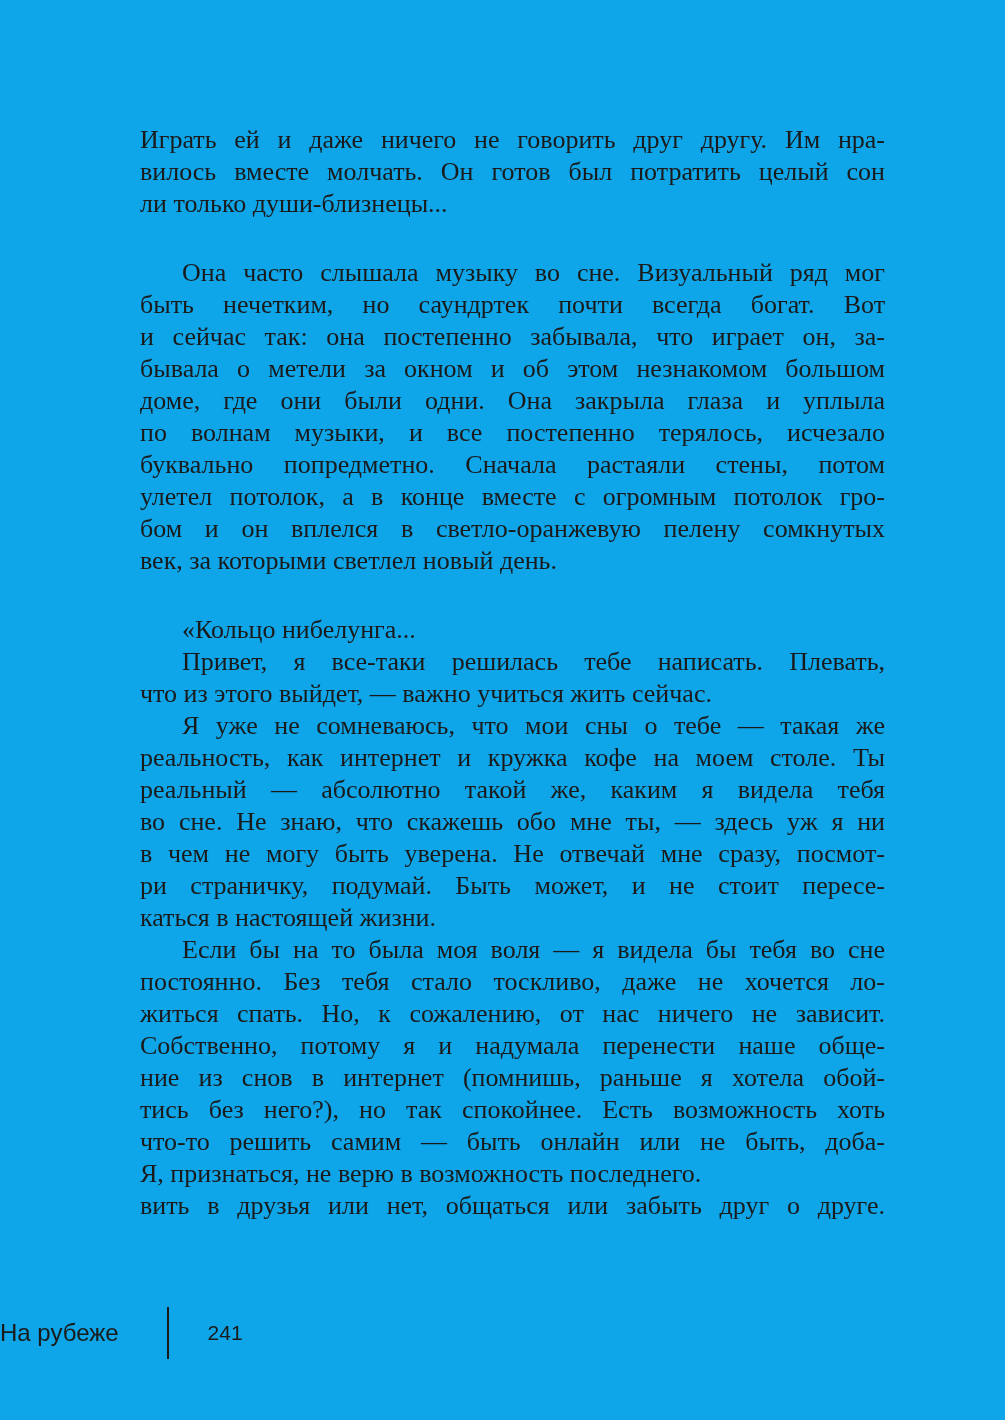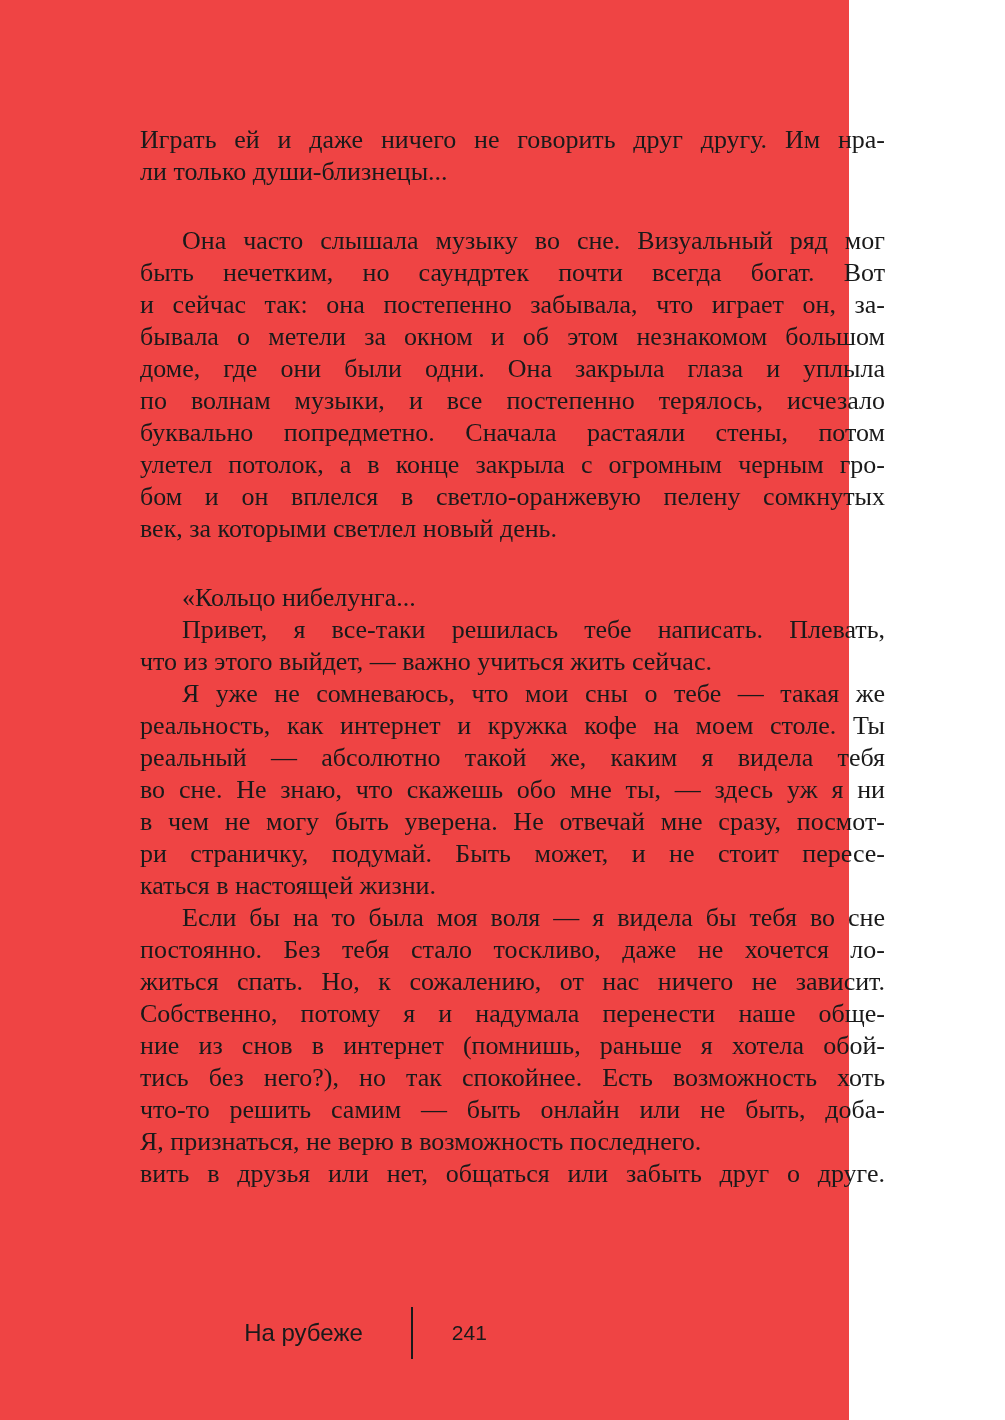--- a/index.html
+++ b/index.html
@@ -9,23 +9,23 @@
   body {
     width: 1005px;
     height: 1420px;
     background: #ffffff;
     overflow: hidden;
     position: relative;
     font-family: "Liberation Serif", serif;
   }
   .page {
     position: relative;
-    width: 849px;
+    width: 1005px;
     height: 1420px;
-    background: #ef4444;
+    background: #0ea5e9;
   }
   .page-body {
     position: absolute;
     top: 124px;
     left: 140px;
     width: 745px;
     color: #1a1a1a;
     font-size: 26px;
     line-height: 32px;
   }
@@ -48,21 +48,21 @@
   .para.indent .line:first-child {
     text-indent: 42px;
   }
   .page-footer {
     position: absolute;
     top: 1306px;
     left: 0;
     right: 0;
     height: 54px;
     display: flex;
-    justify-content: center;
+    justify-content: flex-start;
     align-items: center;
     padding-right: 118px;
     font-family: "Liberation Sans", sans-serif;
     color: #1a1a1a;
   }
   .running-title {
     font-size: 24px;
     margin-right: 48px;
     white-space: nowrap;
   }
@@ -79,31 +79,32 @@
   }
 </style>
 </head>
 <body>
 
 <div class="page">
 
   <main class="page-body">
       <div class="para">
         <div class="line">Играть ей и даже ничего не говорить друг другу. Им нра-</div>
+        <div class="line">вилось вместе молчать. Он готов был потратить целый сон</div>
         <div class="line lastline">ли только души-близнецы...</div>
       </div>
       <div class="para gap indent">
         <div class="line">Она часто слышала музыку во сне. Визуальный ряд мог</div>
         <div class="line">быть нечетким, но саундртек почти всегда богат. Вот</div>
         <div class="line">и сейчас так: она постепенно забывала, что играет он, за-</div>
         <div class="line">бывала о метели за окном и об этом незнакомом большом</div>
         <div class="line">доме, где они были одни. Она закрыла глаза и уплыла</div>
         <div class="line">по волнам музыки, и все постепенно терялось, исчезало</div>
         <div class="line">буквально попредметно. Сначала растаяли стены, потом</div>
-        <div class="line">улетел потолок, а в конце закрыла с огромным черным гро-</div>
+        <div class="line">улетел потолок, а в конце вместе с огромным потолок гро-</div>
         <div class="line">бом и он вплелся в светло-оранжевую пелену сомкнутых</div>
         <div class="line lastline">век, за которыми светлел новый день.</div>
       </div>
       <div class="para gap indent">
         <div class="line lastline">«Кольцо нибелунга...</div>
       </div>
       <div class="para indent">
         <div class="line">Привет, я все-таки решилась тебе написать. Плевать,</div>
         <div class="line lastline">что из этого выйдет, — важно учиться жить сейчас.</div>
       </div>

